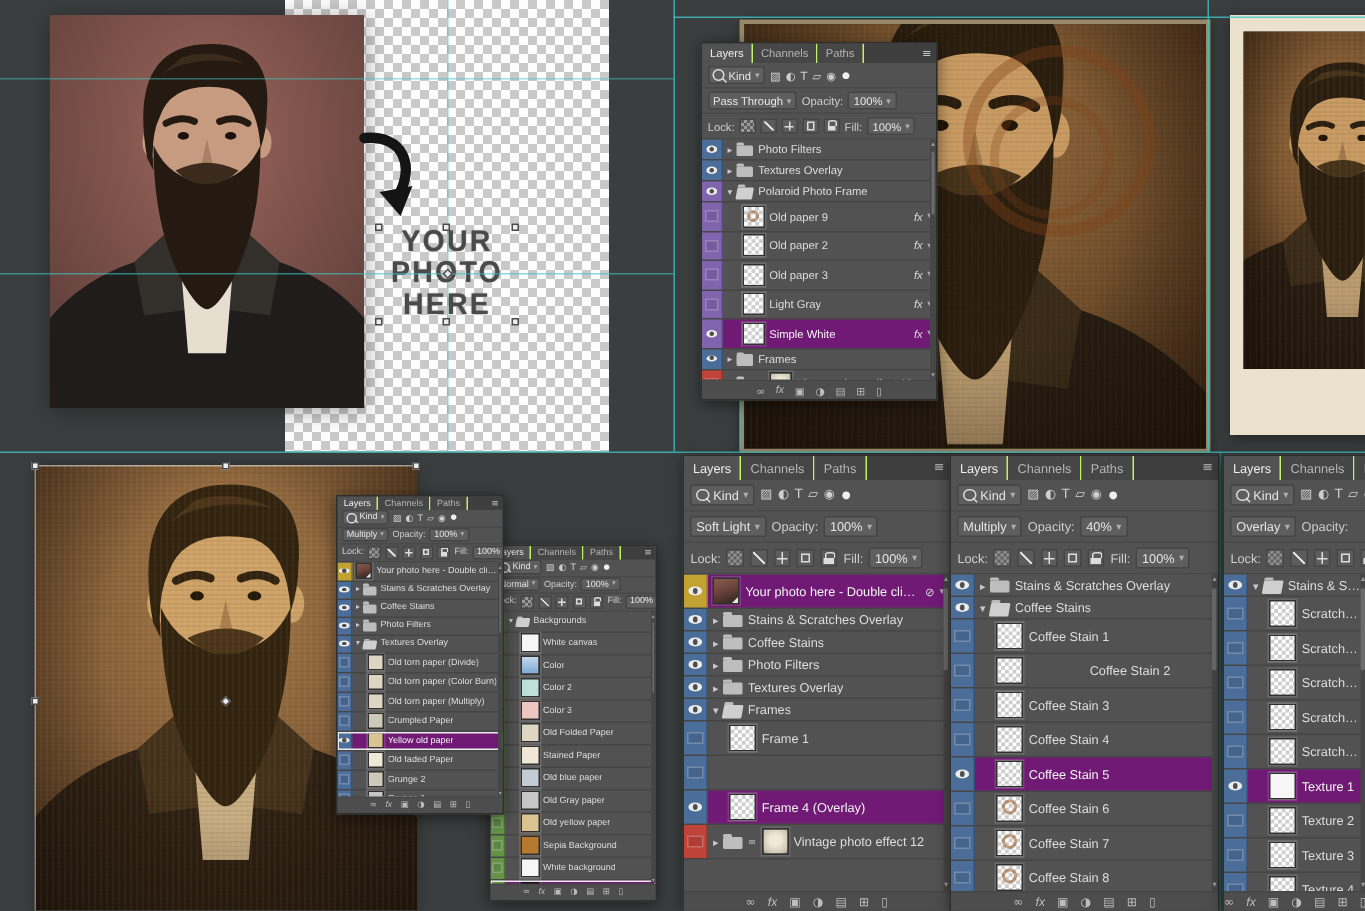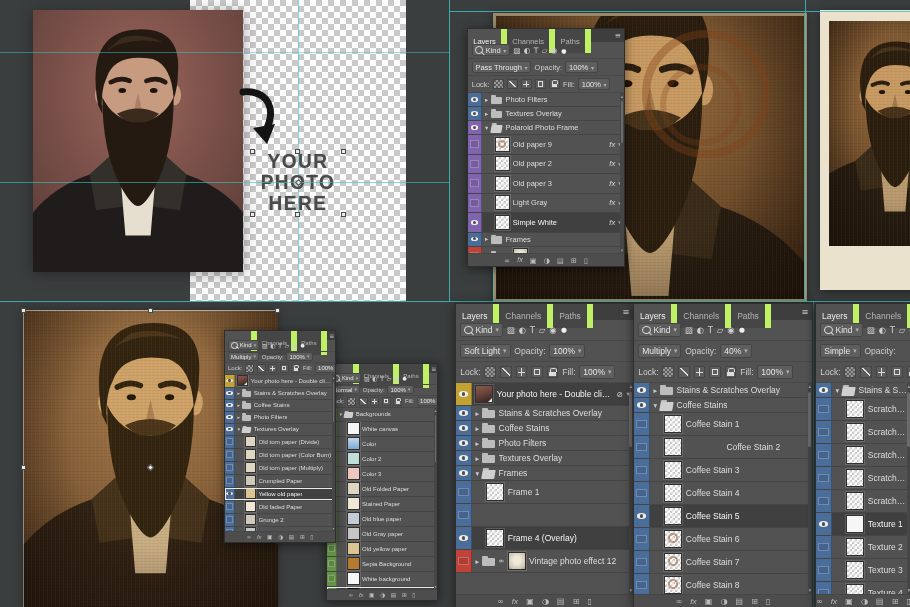--- a/index.html
+++ b/index.html
@@ -48,21 +48,21 @@
 .panel.sm{--fs:6px;--tabh:9px;--hdr:10.5px;--rhg:11px;--rht:12px;--th:9px;--wellw:9px;--tbh:10px}
 .panel.sm2{--rhg:13px;--rht:14px;--th:10.5px}
 #p-top{left:467px;top:28px;width:156px;height:237px}
 #p-a{left:224px;top:330px;width:110px;height:211px;z-index:12}
 #p-b{left:326px;top:363px;width:110px;height:236px;z-index:11}
 #p-c{left:455px;top:303px;width:177px;height:304px}
 #p-d{left:633px;top:303px;width:178px;height:304px}
 #p-e{left:815px;top:303px;width:95px;height:304px}
 #p-e .frow{min-width:165px}
 .tabs{display:flex;background:#3e3e3e;height:var(--tabh);align-items:stretch;flex:none}
-.tab{display:flex;align-items:center;padding:12px .7em;color:#b5b5b5;background:#464646;border-right:6px solid #bef264;white-space:nowrap}
+.tab{display:flex;align-items:center;padding:1px .7em;color:#b5b5b5;background:#464646;border-right:1px solid #bef264;white-space:nowrap}
 .tab.active{background:#525252;color:#efefef}
 .menu-ic{margin-left:auto;align-self:center;padding:0 .4em;color:#c5c5c5;font-family:"DejaVu Sans",sans-serif}
 .frow{display:flex;align-items:center;gap:.45em;padding:0 .5em;height:var(--hdr);flex:none;
  border-bottom:1px solid #484848;white-space:nowrap}
 .fld{display:inline-flex;align-items:center;gap:.35em;background:#5e5e5e;border:1px solid #454545;
  border-radius:2px;padding:.12em .35em;color:#e6e6e6}
 .car{color:#aeaeae;font-size:.8em;font-family:"DejaVu Sans",sans-serif}
 .lbl{color:#cfcfcf}
 .fic{color:#cfcfcf;font-family:"DejaVu Sans",sans-serif}
 .pin{color:#efefef;font-family:"DejaVu Sans",sans-serif;font-size:.8em;margin-left:.1em}
@@ -80,21 +80,21 @@
 .chip-lock::after{content:"";position:absolute;bottom:10%;left:18%;width:62%;height:44%;background:#ddd}
 .list{flex:1;position:relative;overflow:hidden;background:#525252}
 .lrow{display:flex;align-items:stretch;border-bottom:1px solid rgba(0,0,0,.15);position:relative}
 .row-g{height:var(--rhg)}.row-t{height:var(--rht)}
 .well{flex:none;width:var(--wellw);display:flex;align-items:center;justify-content:center;
  border-right:1px solid rgba(0,0,0,.25);background:#5b5b5b}
 .eye{width:1.05em;height:.62em;background:#ececec;border-radius:50%;position:relative;flex:none}
 .eye::after{content:"";position:absolute;left:30%;top:14%;width:.4em;height:.42em;background:#4e4e4e;border-radius:50%}
 .noeye{width:.95em;height:.8em;border:1px solid rgba(255,255,255,.25);background:rgba(0,0,0,.08);flex:none}
 .rc{flex:1;display:flex;align-items:center;gap:.4em;padding:0 .4em;min-width:0}
-.sel .rc{background:#404040}
+.sel .rc{background:#701a75}
 .lab{white-space:nowrap;overflow:hidden;text-overflow:ellipsis;color:#dedede}
 .sel .lab{color:#f4f4f4}
 .arr{color:#c9c9c9;font-family:"DejaVu Sans",sans-serif;font-size:.85em;flex:none}
 .folder{flex:none;width:1.5em;height:1em;background:#bdbdbd;border-radius:1px;position:relative;margin-top:.25em}
 .folder::before{content:"";position:absolute;top:-.22em;left:0;width:45%;height:.22em;background:#bdbdbd;border-radius:1px 1px 0 0}
 .folder.open{transform:skewX(-10deg);background:#cfcfcf}
 .lnk{color:#d5d5d5;font-family:"DejaVu Sans",sans-serif;font-size:.8em;flex:none}
 .thumb{flex:none;width:var(--th);height:var(--th);border:1px solid #303030;outline:1px solid rgba(255,255,255,.14);
  background:#f5f5f5;position:relative}
 .t-checker,.t-stain{background-color:#fff;
@@ -1145,21 +1145,21 @@
           <span class="car">▾</span>
         </span>
         <span class="fic">▨</span>
         <span class="fic">◐</span>
         <span class="fic">T</span>
         <span class="fic">▱</span>
         <span class="fic">◉</span>
       </div>
       <div class="frow">
         <span class="fld">
-          <span>Simple</span>
+          <span>Overlay</span>
           <span class="car">▾</span>
         </span>
         <span class="lbl">Opacity:</span>
       </div>
       <div class="frow">
         <span class="lbl">Lock:</span>
         <span class="chip chip-checker"></span>
         <span class="chip chip-brush"></span>
         <span class="chip chip-move"></span>
         <span class="chip chip-frame"></span>

